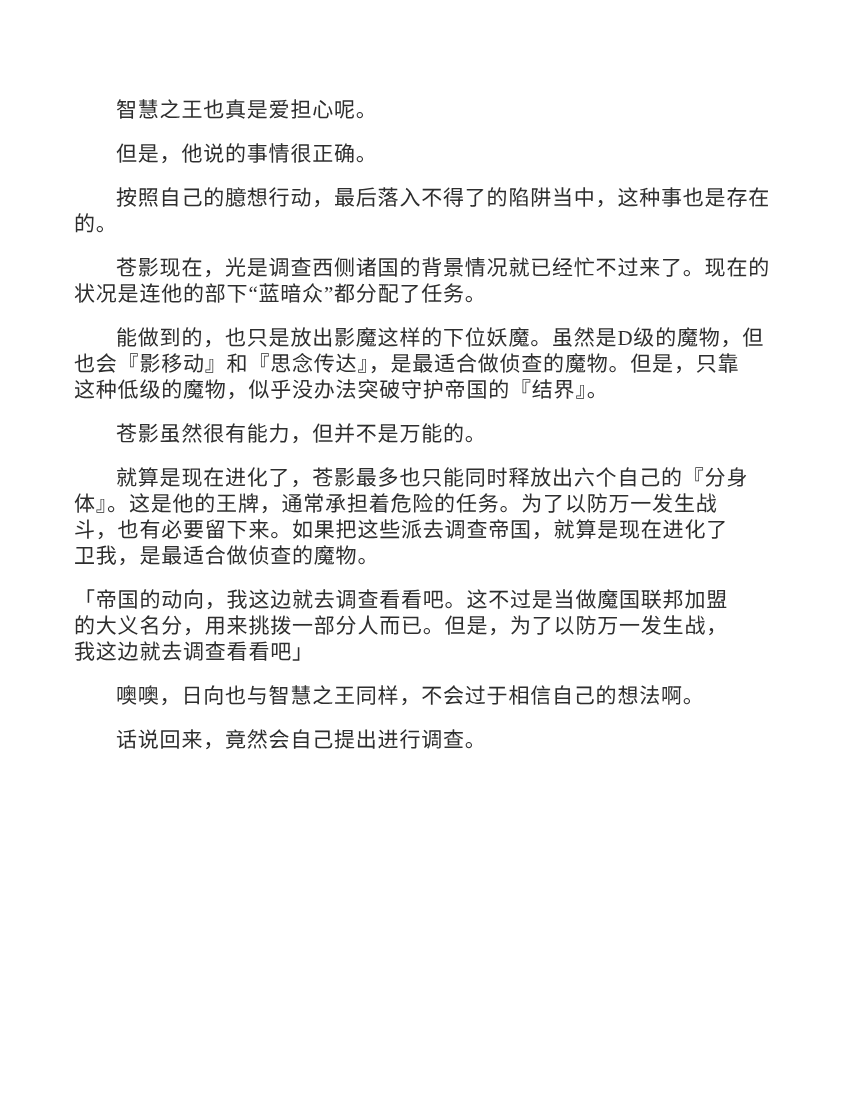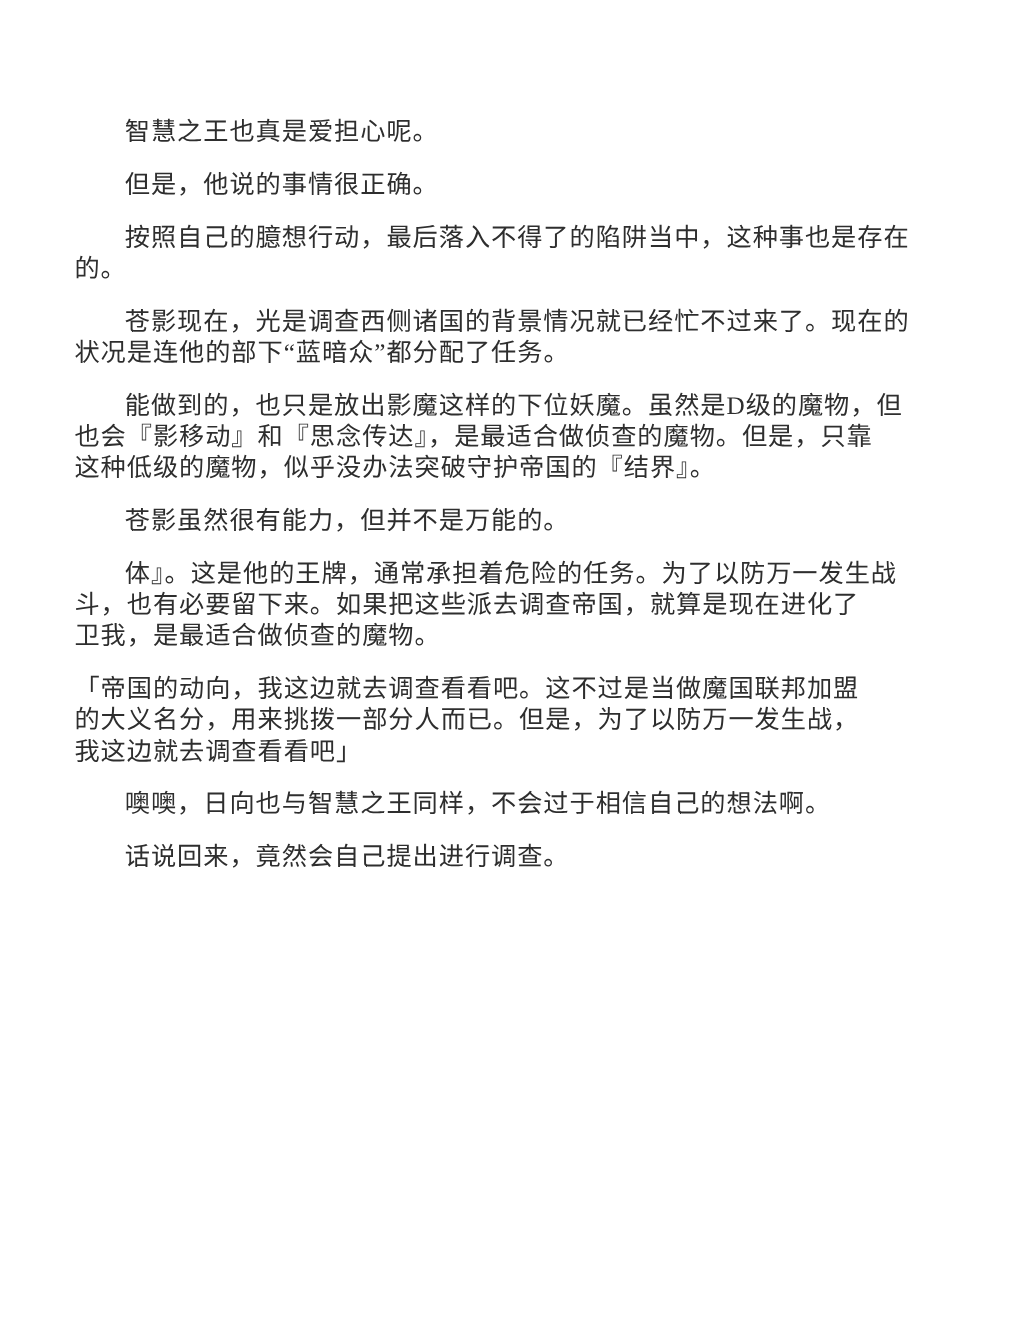--- a/index.html
+++ b/index.html
@@ -7,20 +7,21 @@
     padding: 0;
     background: #ffffff;
   }
   .page {
     position: relative;
     width: 835px;
     height: 1100px;
     background: #ffffff;
     overflow: hidden;
     font-family: "Liberation Serif", "DejaVu Serif", serif;
+    margin-left: 12px;
   }
   .content {
     position: absolute;
     left: 62px;
     top: 97px;
     width: 730px;
     color: #2e2e2e;
     font-size: 21px;
     line-height: 26px;
     letter-spacing: 0.8px;
@@ -60,20 +61,21 @@
       </p>
       <p class="para indent">
         <span class="line">能做到的，也只是放出影魔这样的下位妖魔。虽然是D级的魔物，但</span>
         <span class="line">也会『影移动』和『思念传达』，是最适合做侦查的魔物。但是，只靠</span>
         <span class="line">这种低级的魔物，似乎没办法突破守护帝国的『结界』。</span>
       </p>
       <p class="para indent">
         <span class="line">苍影虽然很有能力，但并不是万能的。</span>
       </p>
       <p class="para indent">
+        <span class="line">就算是现在进化了，苍影最多也只能同时释放出六个自己的『分身</span>
         <span class="line">体』。这是他的王牌，通常承担着危险的任务。为了以防万一发生战</span>
         <span class="line">斗，也有必要留下来。如果把这些派去调查帝国，就算是现在进化了</span>
         <span class="line">卫我，是最适合做侦查的魔物。</span>
       </p>
       <p class="para">
         <span class="line">「帝国的动向，我这边就去调查看看吧。这不过是当做魔国联邦加盟</span>
         <span class="line">的大义名分，用来挑拨一部分人而已。但是，为了以防万一发生战，</span>
         <span class="line">我这边就去调查看看吧」</span>
       </p>
       <p class="para indent">

